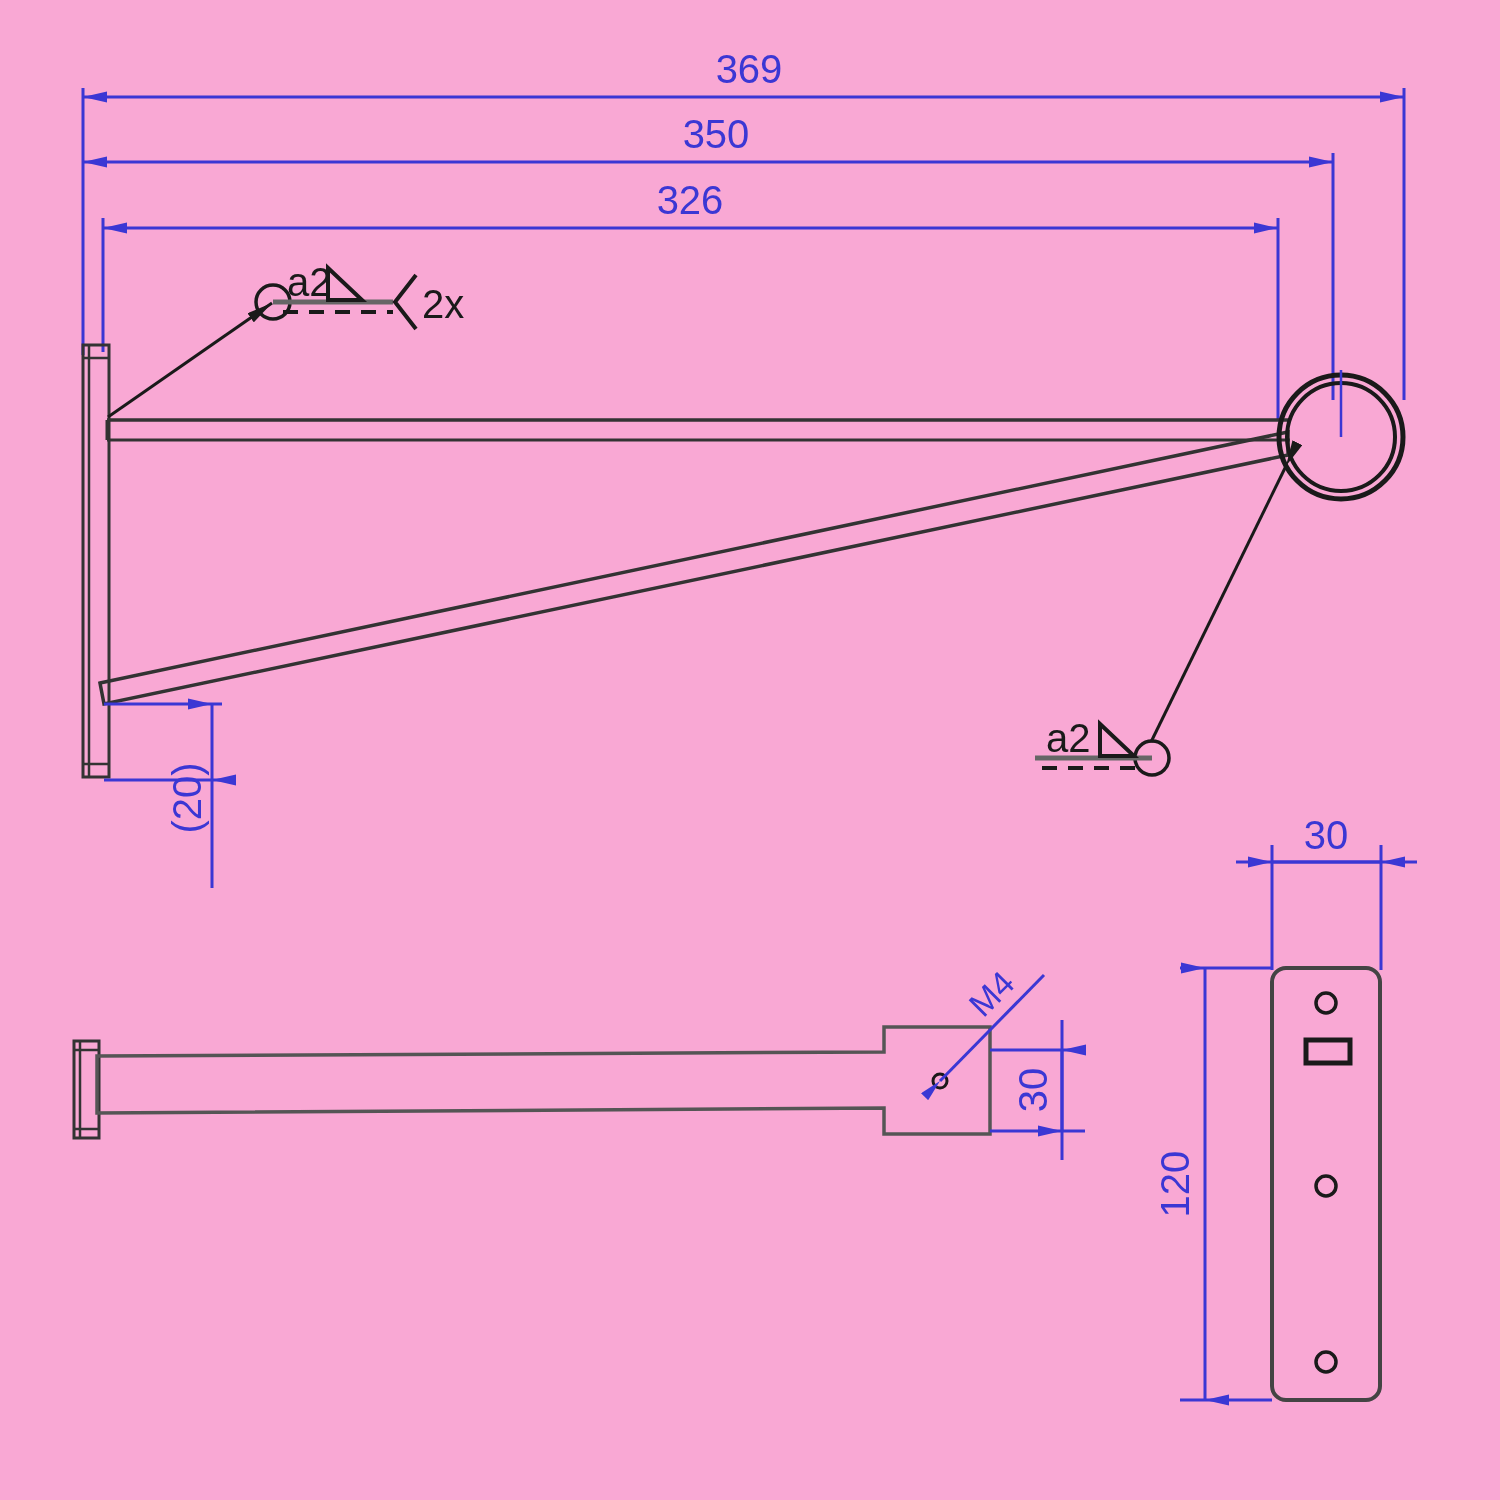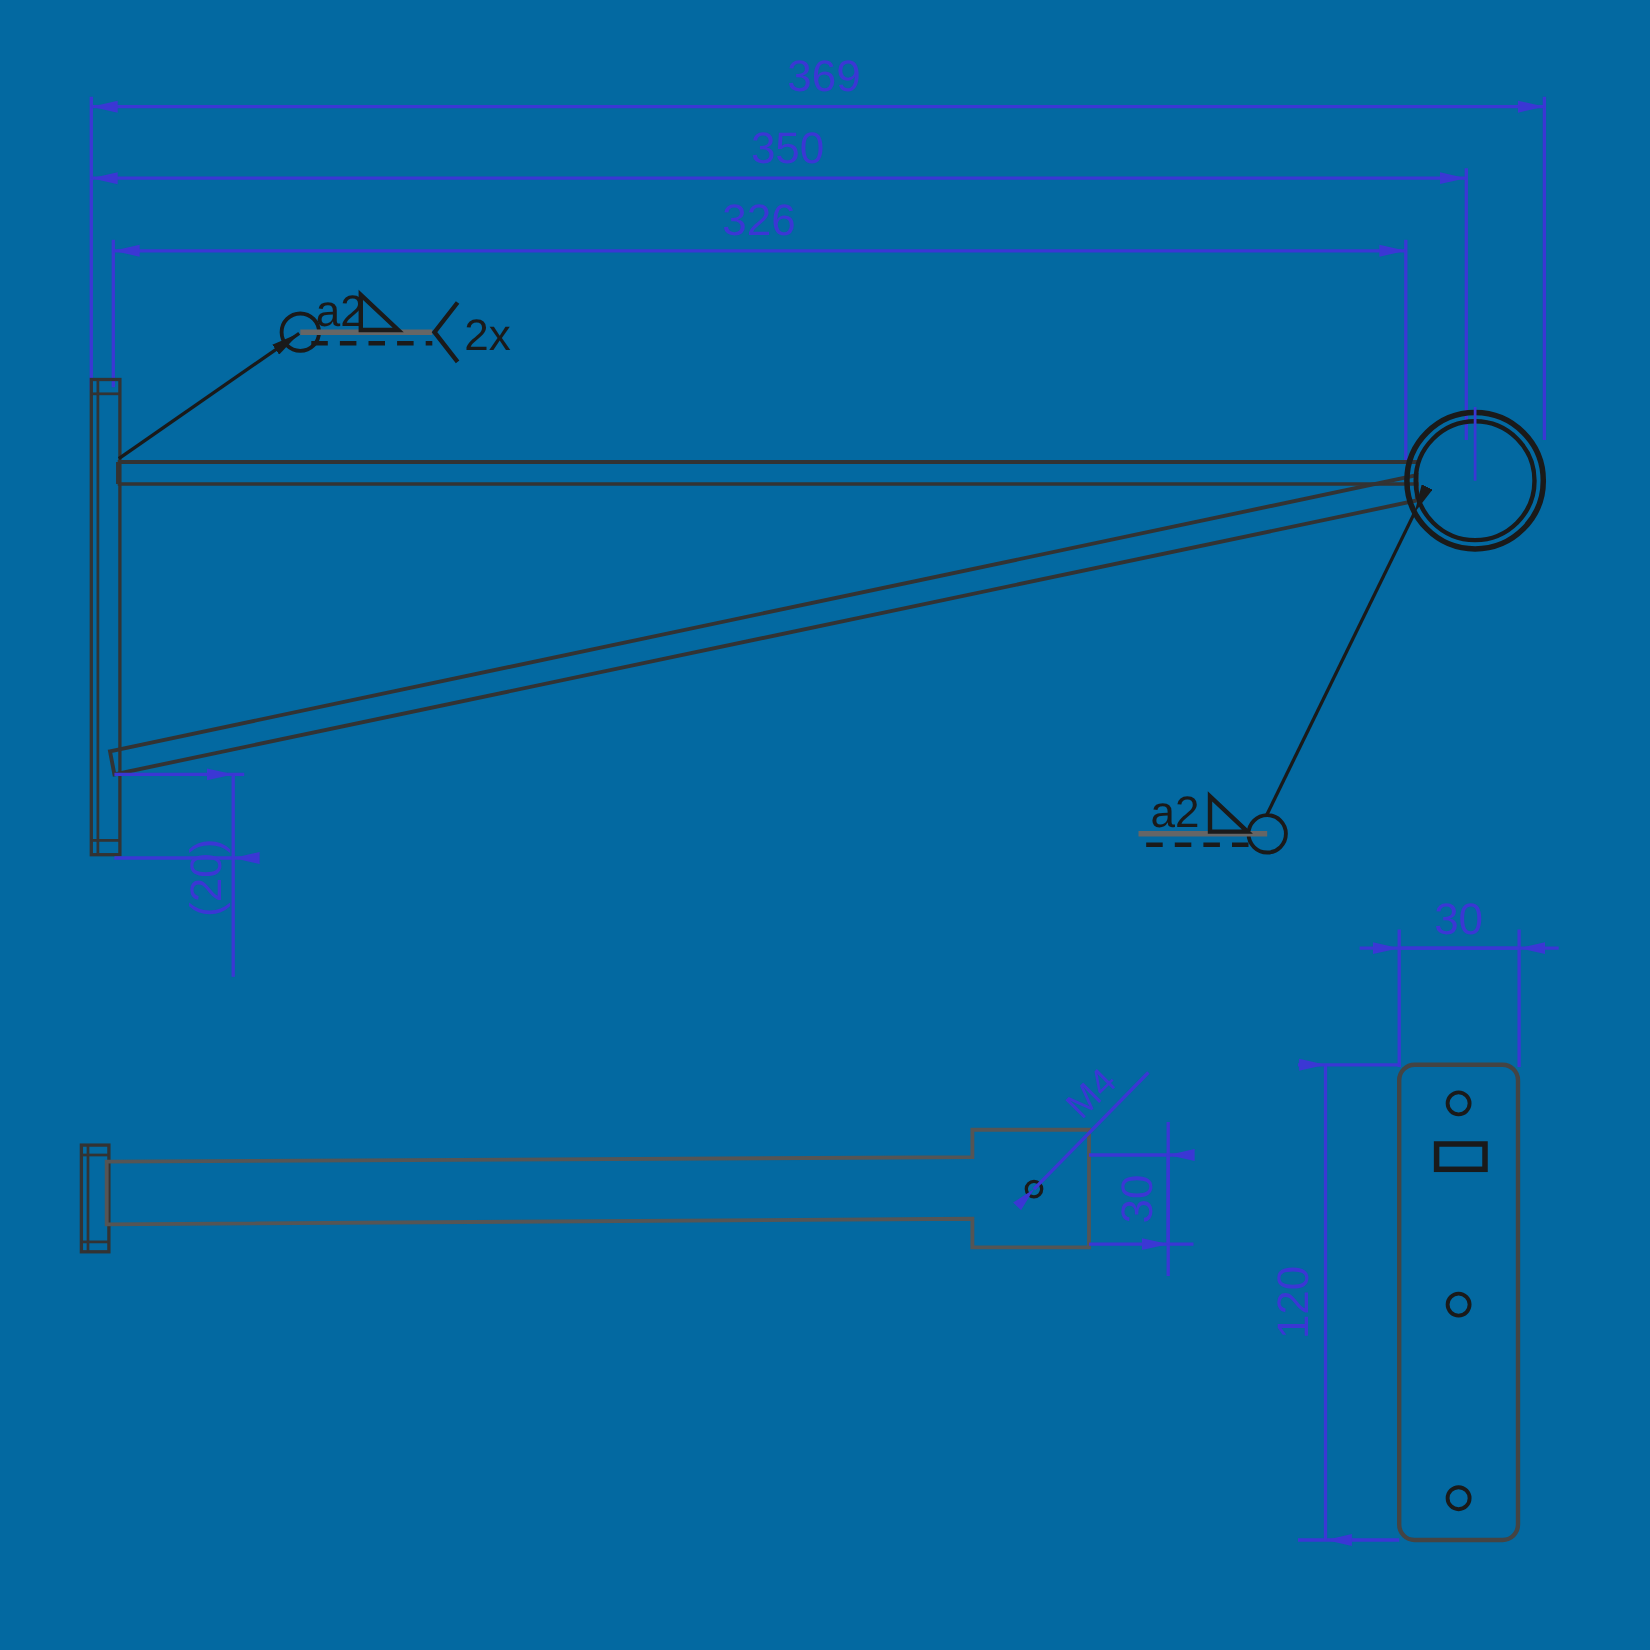--- a/index.html
+++ b/index.html
@@ -6,21 +6,21 @@
   html, body {
     margin: 0;
     padding: 0;
     background: #ffffff;
     font-family: "Liberation Sans", sans-serif;
   }
   #sheet {
     position: relative;
     width: 1500px;
     height: 1500px;
-    background: #0369a1;
+    background: #f9a8d4;
     overflow: hidden;
   }
   #sheet svg {
     display: block;
     width: 1500px;
     height: 1500px;
   }
   text {
     font-family: "Liberation Sans", sans-serif;
     white-space: pre;

